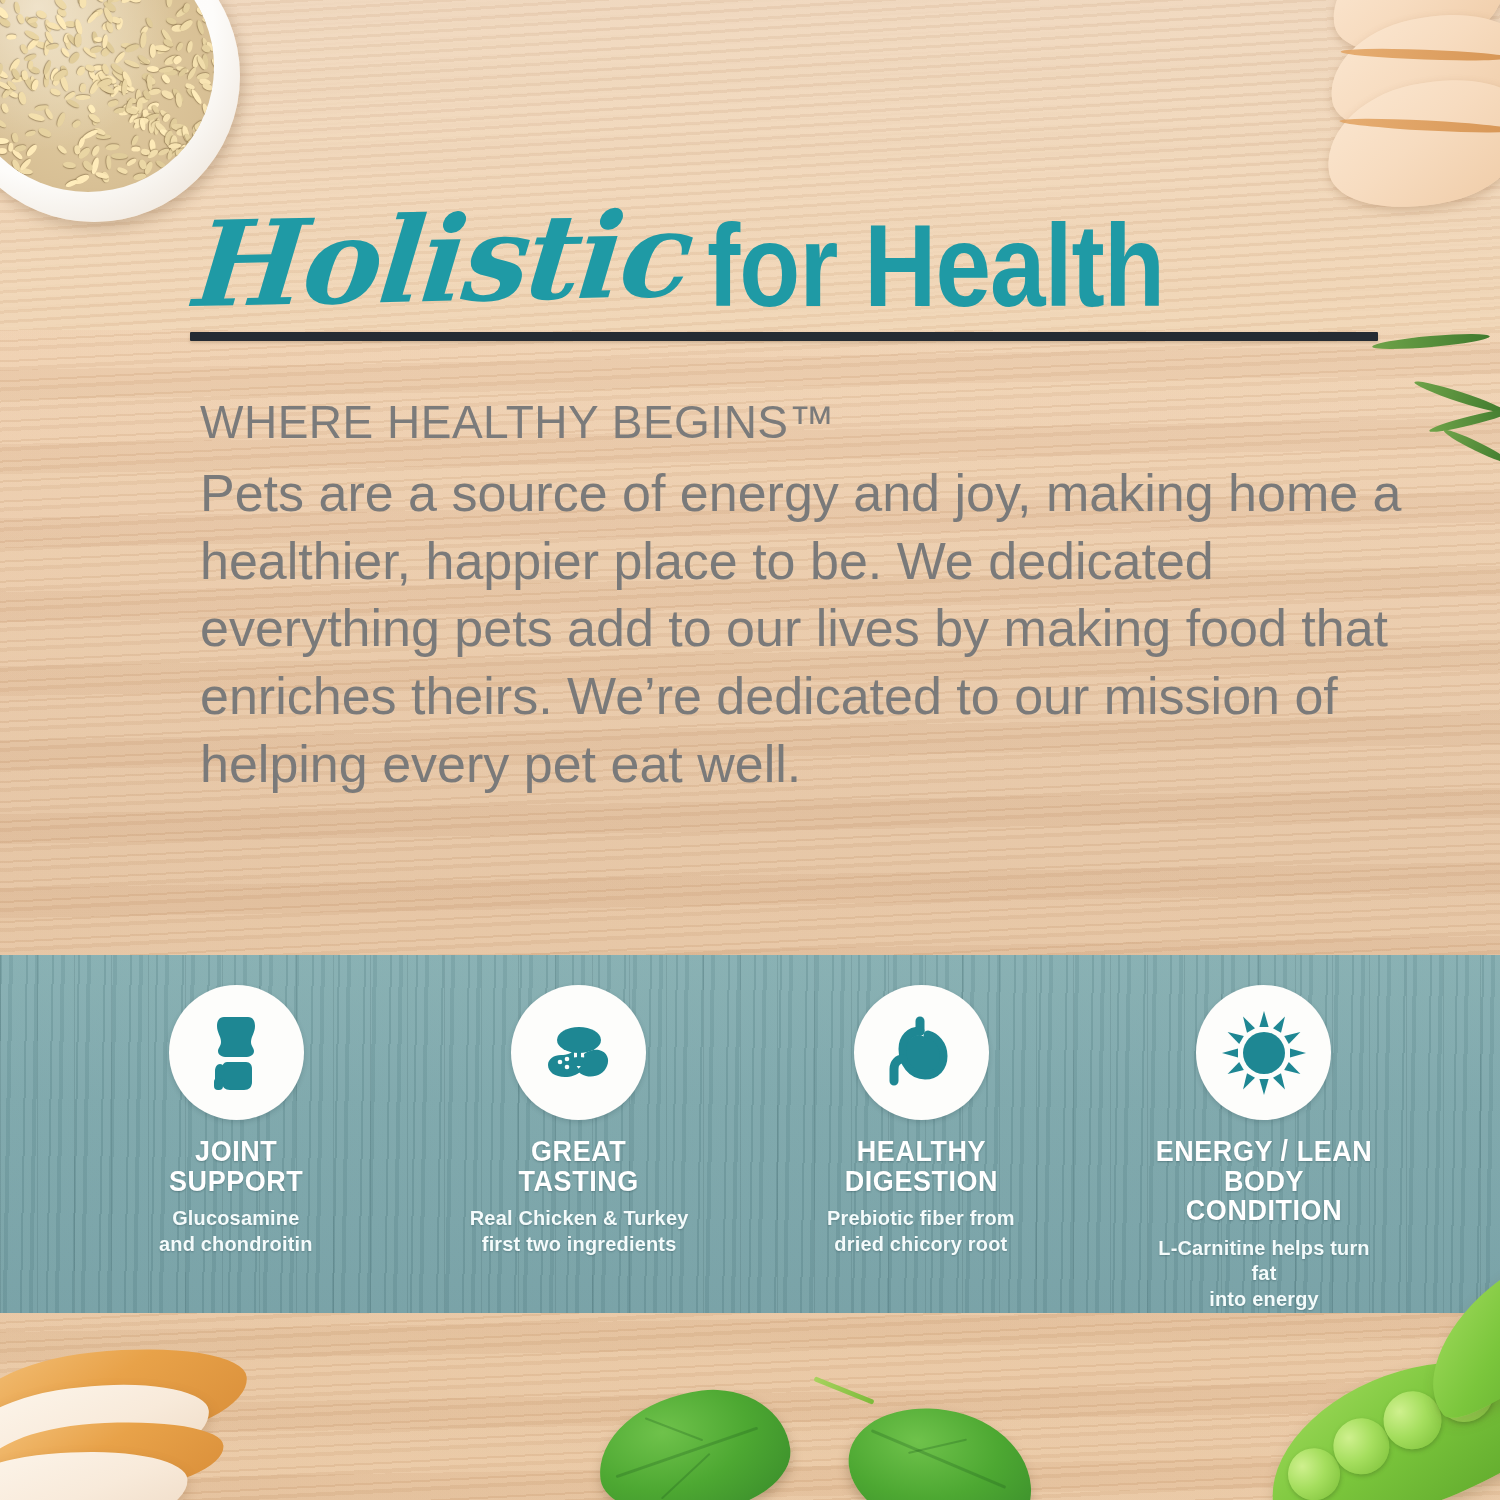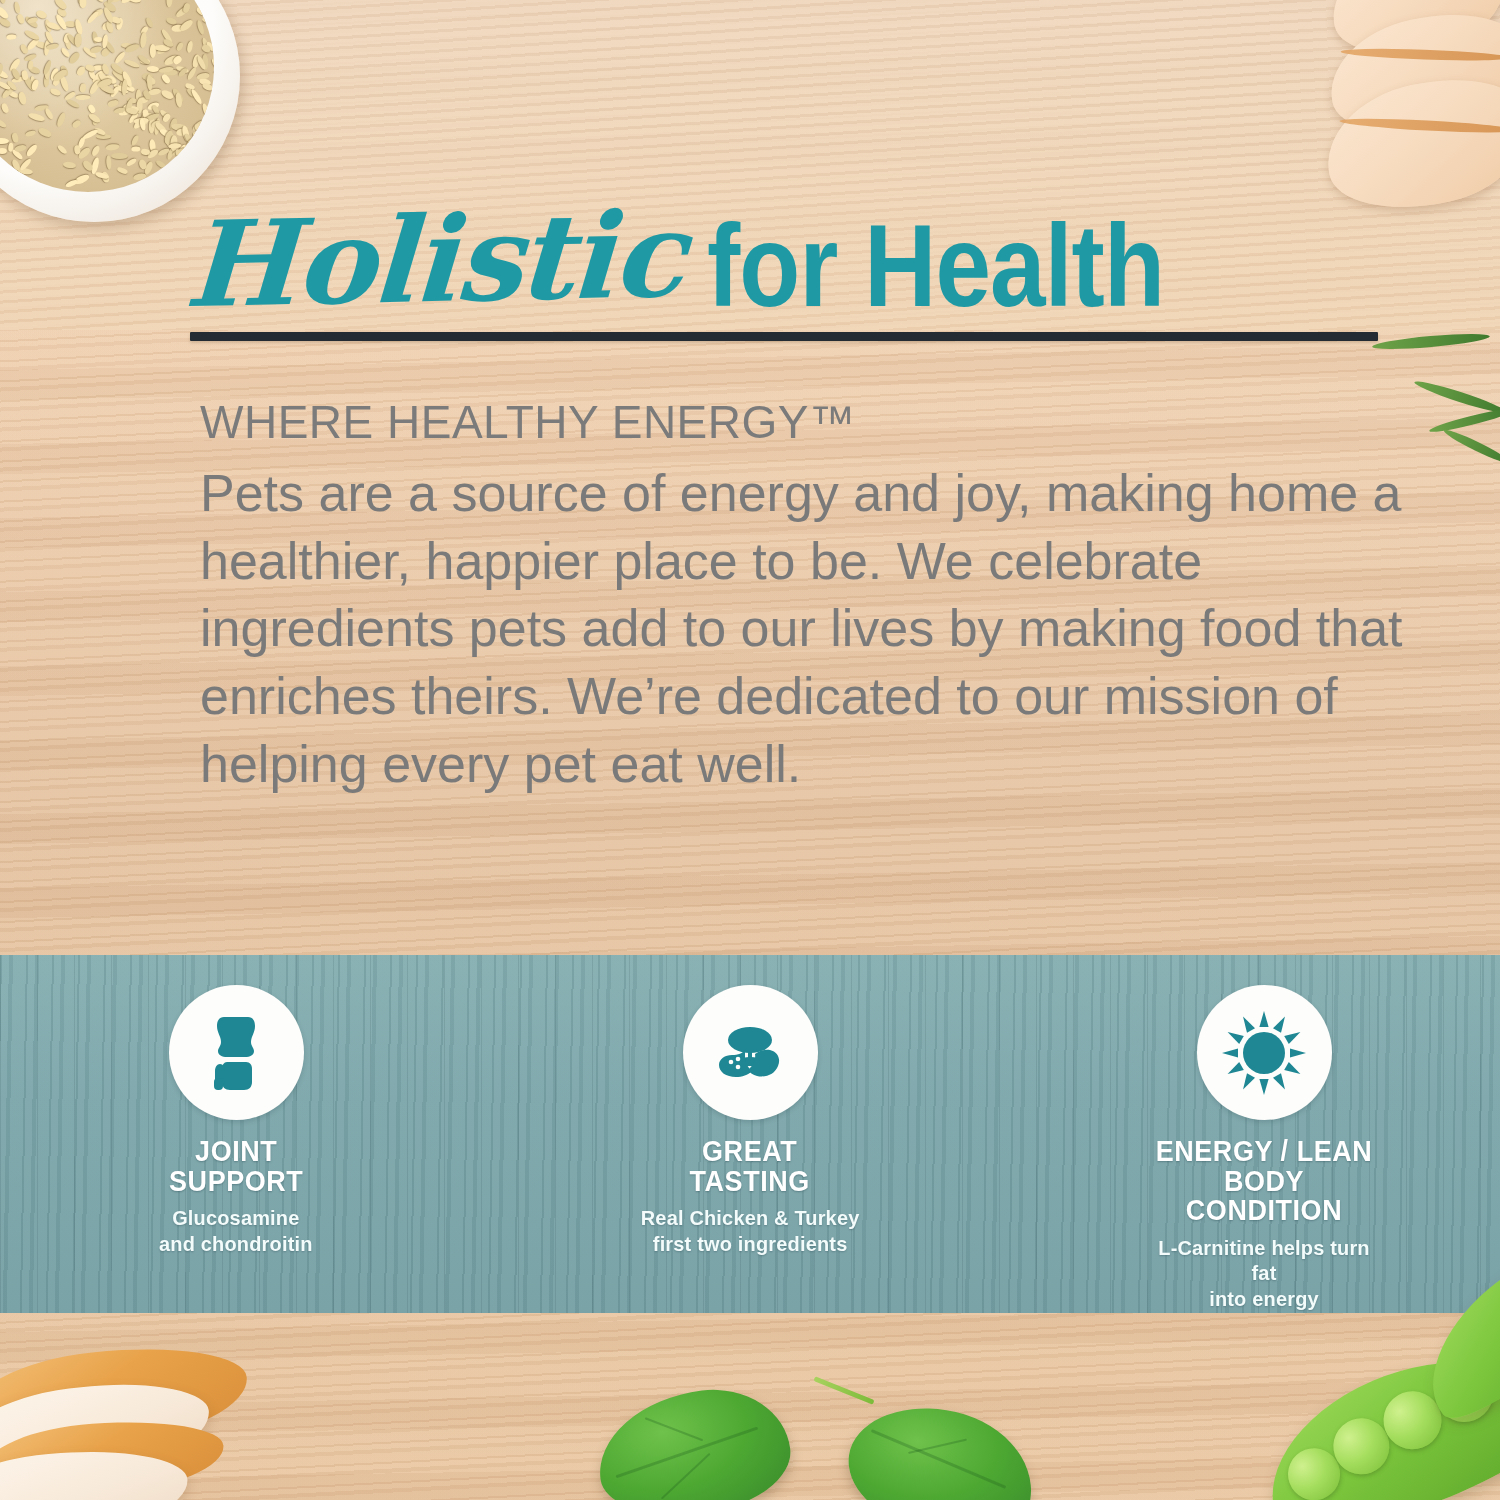--- a/index.html
+++ b/index.html
@@ -473,22 +473,22 @@
     <div class="needle" style="left:74px;top:112px;width:74px;height:9px;transform:rotate(26deg);"></div>
   </div>
 
   <div class="headline">
     <span class="script">Holistic</span>
     <span class="blocky">for Health</span>
   </div>
   <div class="rule"></div>
 
   <div class="copy">
-    <p class="eyebrow">WHERE HEALTHY ENERGY™</p>
-    <p class="para">Pets are a source of energy and joy, making home a healthier, happier place to be. We celebrate ingredients pets add to our lives by making food that enriches theirs. We’re dedicated to our mission of helping every pet eat well.</p>
+    <p class="eyebrow">WHERE HEALTHY BEGINS™</p>
+    <p class="para">Pets are a source of energy and joy, making home a healthier, happier place to be. We dedicated everything pets add to our lives by making food that enriches theirs. We’re dedicated to our mission of helping every pet eat well.</p>
   </div>
 
   <div class="band">
     <div class="features">
 
       <div class="feat">
         <div class="circle">
           <svg class="ic" width="84" height="84" viewBox="0 0 84 84">
             <g fill="#1E8793">
               <path d="M30 6h24c5 0 7 4 7 9 0 7-4 10-4 16 0 4 3 6 3 9 0 4-4 6-9 6H33c-5 0-9-2-9-6 0-3 3-5 3-9 0-6-4-9-4-16 0-5 2-9 7-9z"></path>
@@ -527,20 +527,40 @@
           <div>GREAT</div>
           <div>TASTING</div>
         </div>
         <div class="feat-sub">
           <div>Real Chicken &amp; Turkey</div>
           <div>first two ingredients</div>
         </div>
       </div>
 
 
+      <div class="feat">
+        <div class="circle">
+          <svg class="ic" width="84" height="84" viewBox="0 0 84 84">
+            <g fill="none" stroke="#1E8793" stroke-width="9" stroke-linecap="round" stroke-linejoin="round">
+              <path d="M41 10v10"></path>
+              <path d="M41 20c-10 0-17 7-17 18 0 14 9 26 22 26 11 0 18-8 18-19 0-12-8-19-15-21"></path>
+              <path d="M24 48c-5 0-9 4-9 10v12"></path>
+            </g>
+            <path d="M41 24c-8 0-14 6-14 15 0 12 8 22 19 22 9 0 15-7 15-16 0-11-8-17-15-19-2-1-4-2-5-2z" fill="#1E8793"></path>
+          </svg>
+        </div>
+        <div class="feat-title">
+          <div>HEALTHY</div>
+          <div>DIGESTION</div>
+        </div>
+        <div class="feat-sub">
+          <div>Prebiotic fiber from</div>
+          <div>dried chicory root</div>
+        </div>
+      </div>
 
       <div class="feat">
         <div class="circle">
           <svg class="ic" width="92" height="92" viewBox="0 0 92 92">
             <g fill="#1E8793">
               <circle cx="46" cy="46" r="21"></circle>
               <g id="rays">
                   <polygon points="46.0,4.0 50.6,20.0 41.4,20.0"></polygon>
                   <polygon points="67.0,9.6 63.0,25.8 55.0,21.2"></polygon>
                   <polygon points="82.4,25.0 70.8,37.0 66.2,29.0"></polygon>

